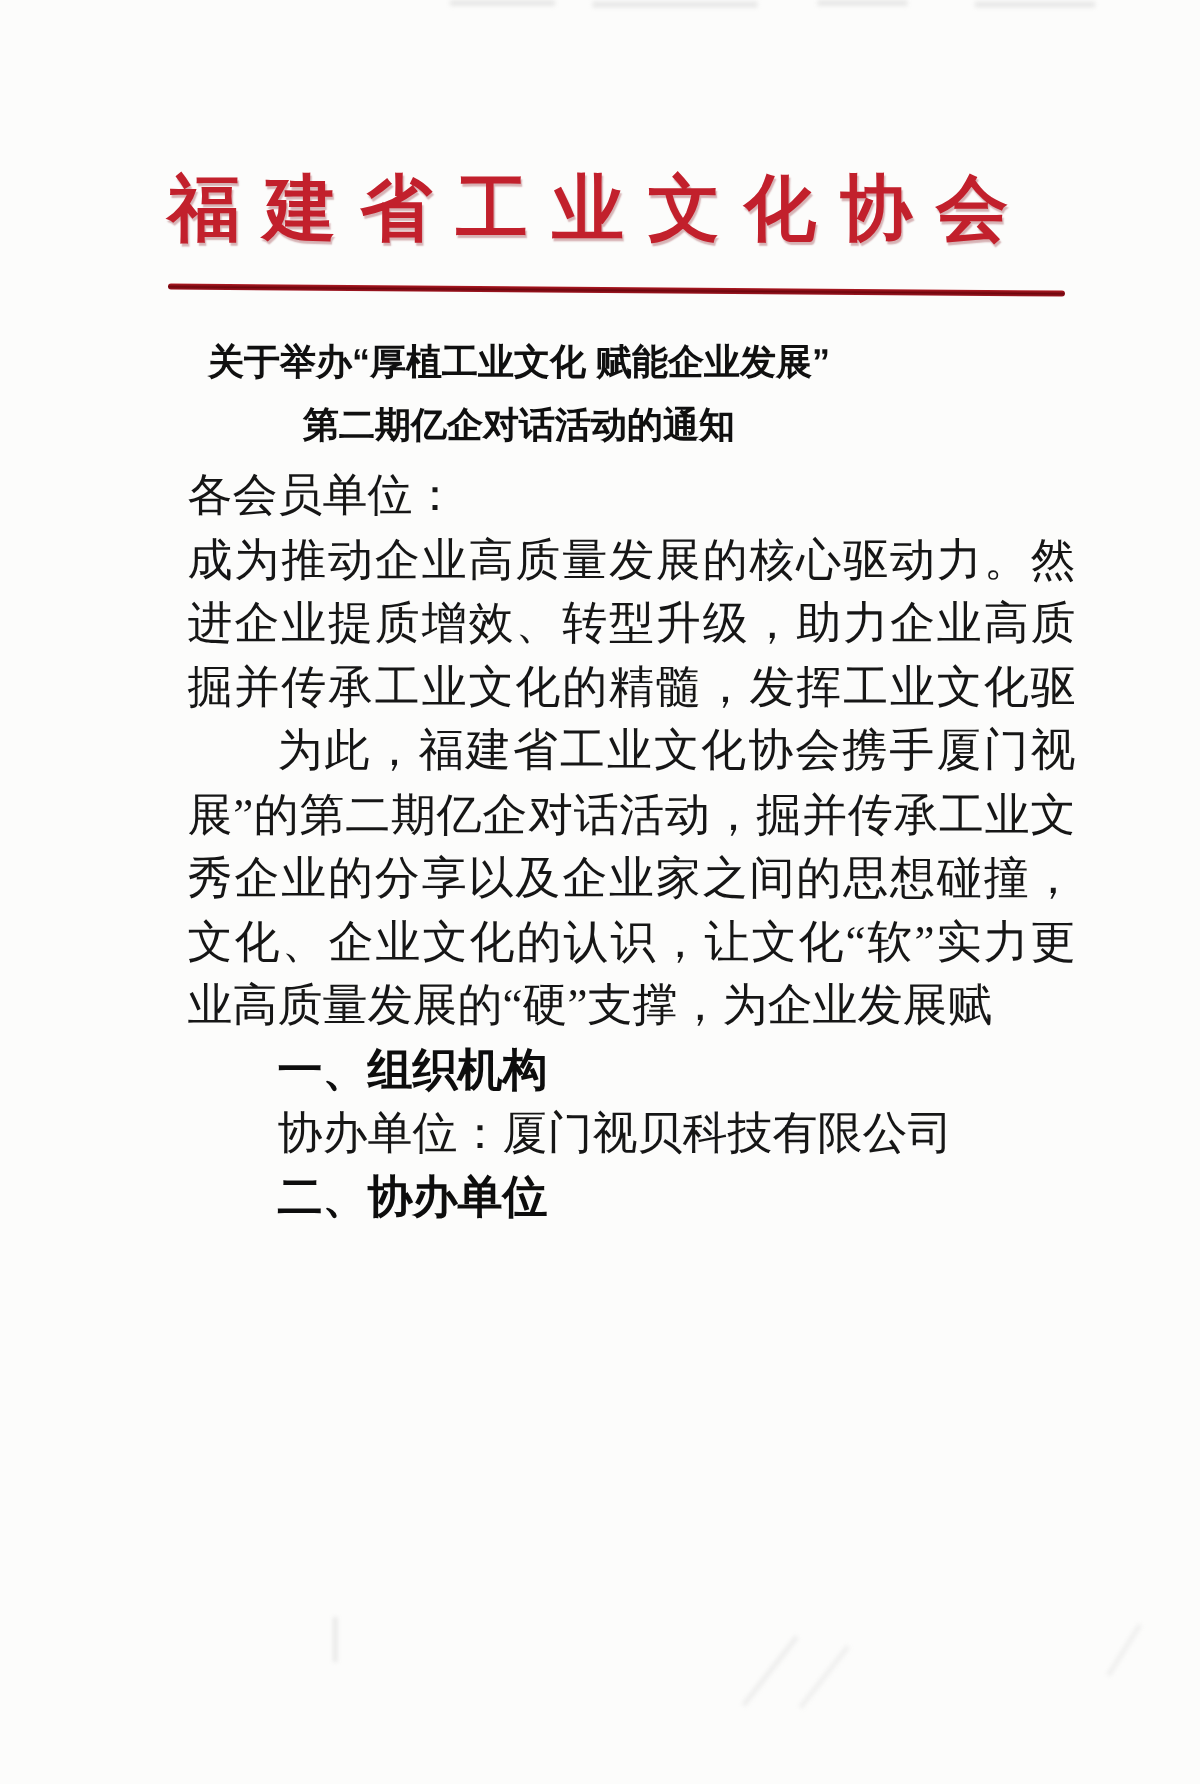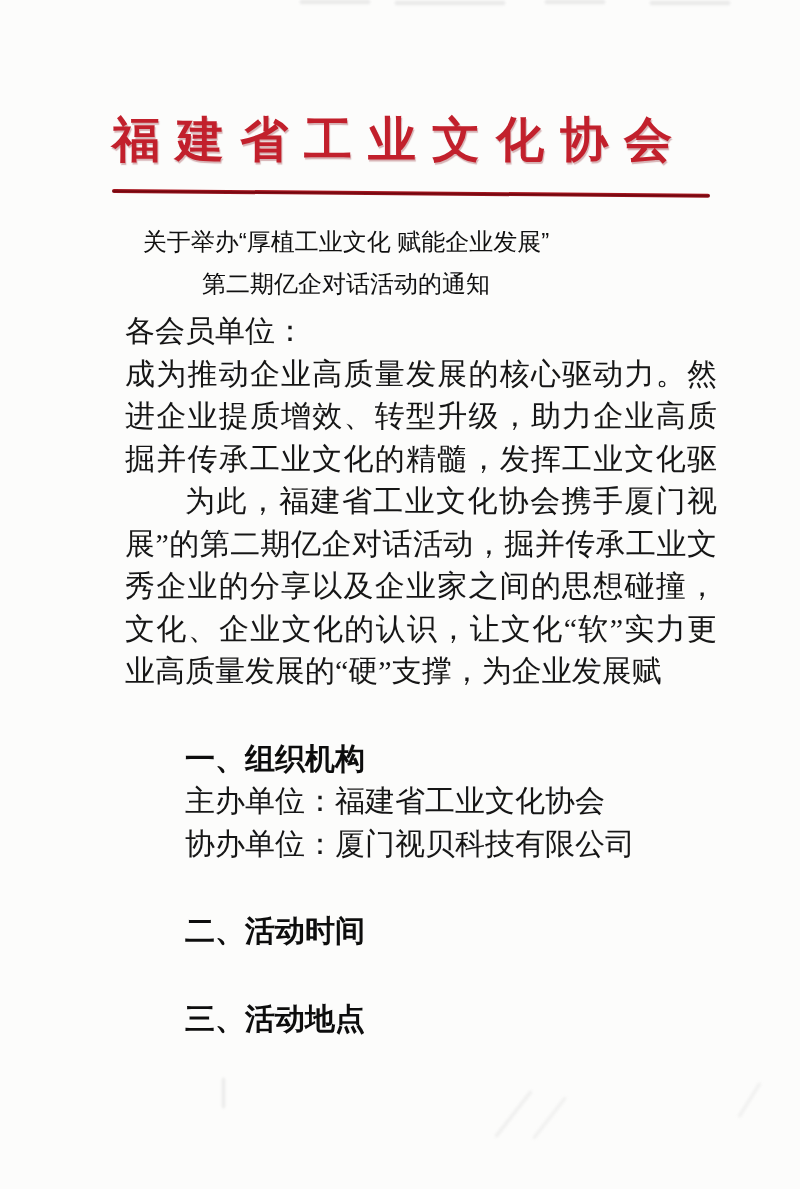--- a/index.html
+++ b/index.html
@@ -20,33 +20,33 @@
   .redline {
     position:absolute; top:189px; left:112px; width:598px; height:4px;
     background:linear-gradient(180deg,#b31b24 0%,#6e060d 55%,#a01722 100%);
     transform:rotate(0.45deg); transform-origin:left center;
     border-radius:2px;
   }
   
   .title {
     position:absolute; top:221px; left:0; width:692px;
     text-align:center;
-    font-family:"Liberation Sans", sans-serif; font-weight:normal;
+    font-family:"Liberation Sans", sans-serif; font-weight:bold;
     font-size:24px; line-height:42px; color:#101010;
   }
   
   .body {
     position:absolute; top:310px; left:125px; width:592px;
     font-family:"Liberation Serif", serif;
     font-size:30px; color:#161616;
   }
   .line { height:42.5px; line-height:42.5px; overflow:hidden; }
   .j    { text-align:justify; text-align-last:justify; text-justify:inter-character; }
   .ind  { text-indent:2em; }
-  .b    { font-family:"Liberation Sans", sans-serif; font-weight:bold; color:#0d0d0d;margin-top:45px; }
+  .b    { font-family:"Liberation Sans", sans-serif; font-weight:bold; color:#0d0d0d; }
   
   .art { position:absolute; background:#cfcfcf; opacity:.45; filter:blur(1.5px); pointer-events:none; }
   .a1 { top:0;  left:300px; width:70px;  height:4px; }
   .a2 { top:1px;left:395px; width:110px; height:4px; }
   .a3 { top:0;  left:545px; width:60px;  height:4px; }
   .a4 { top:1px;left:650px; width:80px;  height:4px; }
   .a5 { top:1078px; left:222px; width:3px; height:30px; }
   .a6 { top:1085px; left:512px; width:3px; height:58px; transform:rotate(38deg); opacity:.35; }
   .a7 { top:1092px; left:548px; width:3px; height:52px; transform:rotate(38deg); opacity:.30; }
   .a8 { top:1080px; left:748px; width:3px; height:40px; transform:rotate(32deg); opacity:.30; }
@@ -73,26 +73,24 @@
     <div class="line j">进企业提质增效、转型升级，助力企业高质量发展，是当前</div>
     <div class="line j">掘并传承工业文化的精髓，发挥工业文化驱动生产要素，促</div>
 
     <div class="line j ind">为此，福建省工业文化协会携手厦门视贝科技有限公</div>
     <div class="line j">展”的第二期亿企对话活动，掘并传承工业文化的精髓、优</div>
     <div class="line j">秀企业的分享以及企业家之间的思想碰撞，企业文化的认识</div>
     <div class="line j">文化、企业文化的认识，让文化“软”实力更好地转化成企</div>
     <div class="line">业高质量发展的“硬”支撑，为企业发展赋能。</div>
 
     <div class="line b ind">一、组织机构</div>
-    <div class="line ind">主办单位：福建省工业文化协会</div>
     <div class="line ind">协办单位：厦门视贝科技有限公司</div>
 
-    <div class="line b ind">二、活动时间</div>
+    <div class="line b ind">二、协办单位</div>
 
-    <div class="line b ind">三、活动地点</div>
   </div>
 
   <div class="art a1"></div>
   <div class="art a2"></div>
   <div class="art a3"></div>
   <div class="art a4"></div>
   <div class="art a5"></div>
   <div class="art a6"></div>
   <div class="art a7"></div>
   <div class="art a8"></div>

